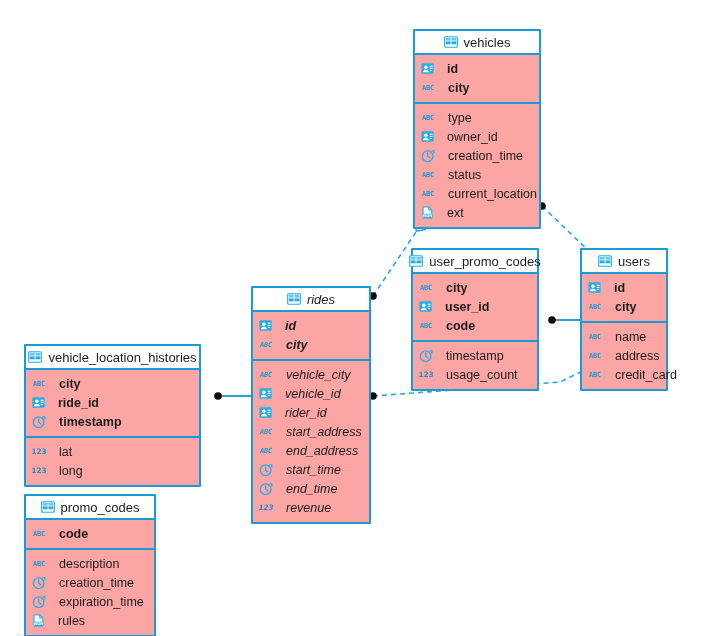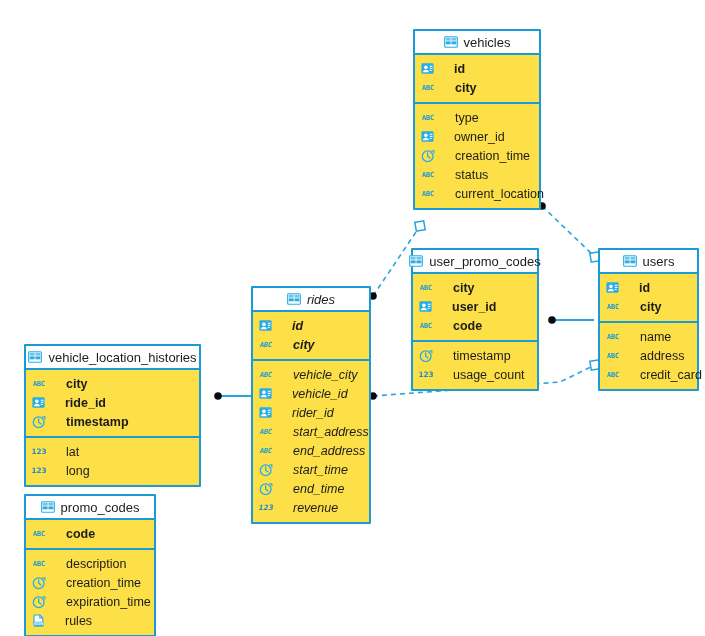--- a/index.html
+++ b/index.html
@@ -11,21 +11,21 @@
     overflow:hidden;
     -webkit-font-smoothing:antialiased;
   }
   #canvas{position:absolute;inset:0;width:705px;height:636px;}
   #edges{position:absolute;left:0;top:0;width:705px;height:636px;pointer-events:none;}
 
   .table-node{
     position:absolute;
     box-sizing:border-box;
     border:2px solid #1a9ad6;
-    background:#fde047;
+    background:#fca5a5;
     border-radius:1px;
   }
   .tbl-title{
     box-sizing:border-box;
     height:24px;
     display:flex;align-items:center;justify-content:center;
     gap:6px;
     border-bottom:2px solid #1a9ad6;
     padding:0 8px;
     background:#ffffff;
@@ -35,21 +35,21 @@
     color:#1c1c1c;
     white-space:nowrap;
     letter-spacing:0;
   }
   .tbl-section{
     box-sizing:border-box;
     padding:4px 6px 5px 6px;
   }
   .tbl-section.keys{border-bottom:2px solid #1a9ad6;}
   .col-row{
-    display:flex;align-items:center;gap:20px;
+    display:flex;align-items:center;gap:13px;
     height:19px;
     white-space:nowrap;
   }
   .col-name{font-size:12.5px;color:#1c1c1c;}
   .col-row.pk .col-name{font-weight:bold;}
 
   
   .ico{flex:0 0 auto;display:inline-block;line-height:0;}
   .ico svg{display:block;}
 </style>
@@ -151,20 +151,31 @@
           <span class="col-name">status</span>
         </div>
         <div class="col-row">
           <span class="ico">
             <svg width="14" height="13" viewBox="0 0 18 14">
       <text x="9" y="10.6" text-anchor="middle" font-family="DejaVu Sans Mono, monospace" font-size="9" font-weight="bold" fill="#1a9ad6" letter-spacing="-0.3">ABC</text>
     </svg>
           </span>
           <span class="col-name">current_location</span>
         </div>
+        <div class="col-row">
+          <span class="ico">
+            <svg width="13" height="13" viewBox="0 0 16 16">
+      <path d="M2.5 1.2 h7.2 l3.6 3.6 v10 h-10.8 z" fill="#ffffff" stroke="#29ade4" stroke-width="1.4" stroke-linejoin="round"></path>
+      <path d="M9.6 1.2 v3.6 h3.6" fill="none" stroke="#29ade4" stroke-width="1.3"></path>
+      <rect x="1.4" y="9.6" width="12.6" height="5.4" rx="0.8" fill="#29ade4"></rect>
+      <text x="7.7" y="14" text-anchor="middle" font-family="DejaVu Sans, sans-serif" font-size="4.6" font-weight="bold" fill="#ffffff" letter-spacing="-0.2">JSON</text>
+    </svg>
+          </span>
+          <span class="col-name">ext</span>
+        </div>
       </div>
     </div>
     <div class="table-node" style="left: 411px; top: 248px; width: 128px;">
       <div class="tbl-title">
         <span class="ico">
           <svg width="14" height="12" viewBox="0 0 16 14">
       <rect x="0.6" y="0.8" width="14.8" height="12.4" rx="1.2" fill="#ffffff" stroke="#29ade4" stroke-width="1.3"></rect>
       <rect x="1.9" y="2" width="5.7" height="3.4" fill="#6cc6ec"></rect>
       <rect x="8.5" y="2" width="5.7" height="3.4" fill="#6cc6ec"></rect>
       <rect x="1.9" y="6.3" width="5.7" height="3.4" fill="#29ade4"></rect>
@@ -218,21 +229,21 @@
         <div class="col-row">
           <span class="ico">
             <svg width="14" height="13" viewBox="0 0 18 14">
       <text x="9" y="10.6" text-anchor="middle" font-family="DejaVu Sans, sans-serif" font-size="9.5" font-weight="bold" fill="#2b8cc4" letter-spacing="-0.2">123</text>
     </svg>
           </span>
           <span class="col-name">usage_count</span>
         </div>
       </div>
     </div>
-    <div class="table-node" style="left: 598px; top: 248px; width: 101px;">
+    <div class="table-node" style="left: 580px; top: 248px; width: 88px;">
       <div class="tbl-title">
         <span class="ico">
           <svg width="14" height="12" viewBox="0 0 16 14">
       <rect x="0.6" y="0.8" width="14.8" height="12.4" rx="1.2" fill="#ffffff" stroke="#29ade4" stroke-width="1.3"></rect>
       <rect x="1.9" y="2" width="5.7" height="3.4" fill="#6cc6ec"></rect>
       <rect x="8.5" y="2" width="5.7" height="3.4" fill="#6cc6ec"></rect>
       <rect x="1.9" y="6.3" width="5.7" height="3.4" fill="#29ade4"></rect>
       <rect x="8.5" y="6.3" width="5.7" height="3.4" fill="#29ade4"></rect>
     </svg>
         </span>

